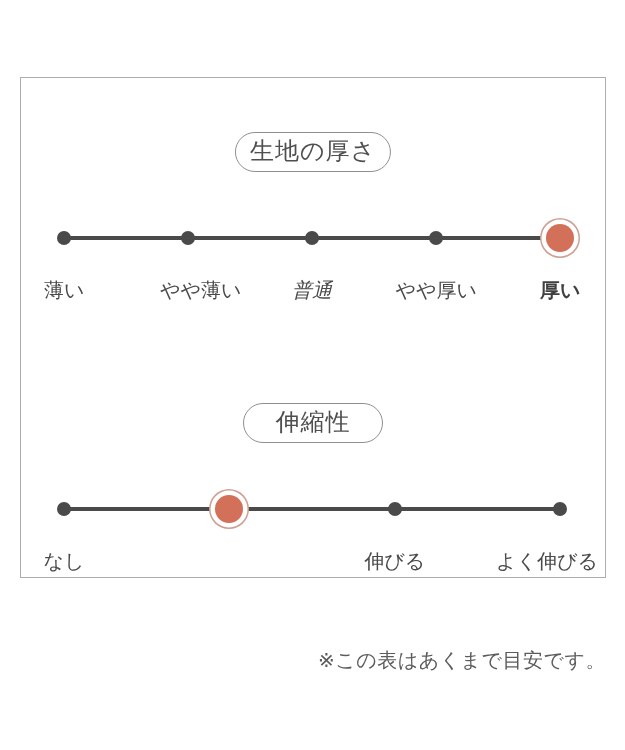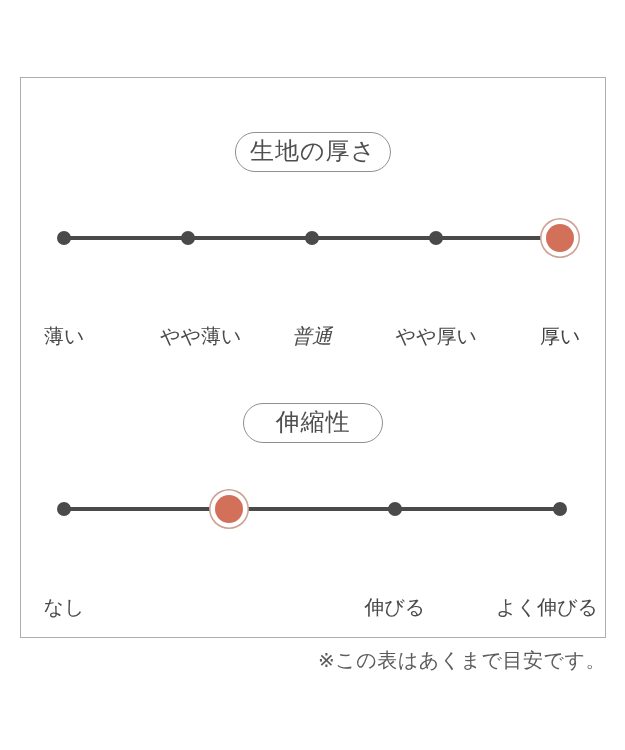--- a/index.html
+++ b/index.html
@@ -14,21 +14,21 @@
     height: 750px;
     background: #ffffff;
     overflow: hidden;
     color: var(--text, #4a4a4a);
   }
   .chart-box {
     position: absolute;
     left: 20px;
     top: 77px;
     width: 586px;
-    height: 561px;
+    height: 501px;
     box-sizing: border-box;
     border: 1px solid var(--frame-border, #adadad);
     background: #ffffff;
   }
   .scale {
     position: absolute;
     left: 0;
     right: 0;
     height: 172px;
   }
@@ -86,32 +86,31 @@
     background: var(--accent, #d3705a);
     box-shadow: 0 0 0 4.5px #ffffff, 0 0 0 6px var(--accent-ring, #cda094);
   }
 
   .labels {
     position: absolute;
     left: 0;
     right: 0;
     top: 144px;
     height: 28px;
-    margin-top: 46px;
   }
   .labels .label {
     position: absolute;
     top: 0;
     font-size: 20px;
     line-height: 28px;
     color: var(--text, #4a4a4a);
     white-space: nowrap;
   }
   .labels .label.selected {
-    font-weight: 400;
+    font-weight: 700;
     color: var(--text-bold, #404040);
   }
 
   .note {
     position: absolute;
     top: 646px;
     right: 19px;
     font-size: 20px;
     line-height: 28px;
     color: var(--note-text, #5c5c5c);

